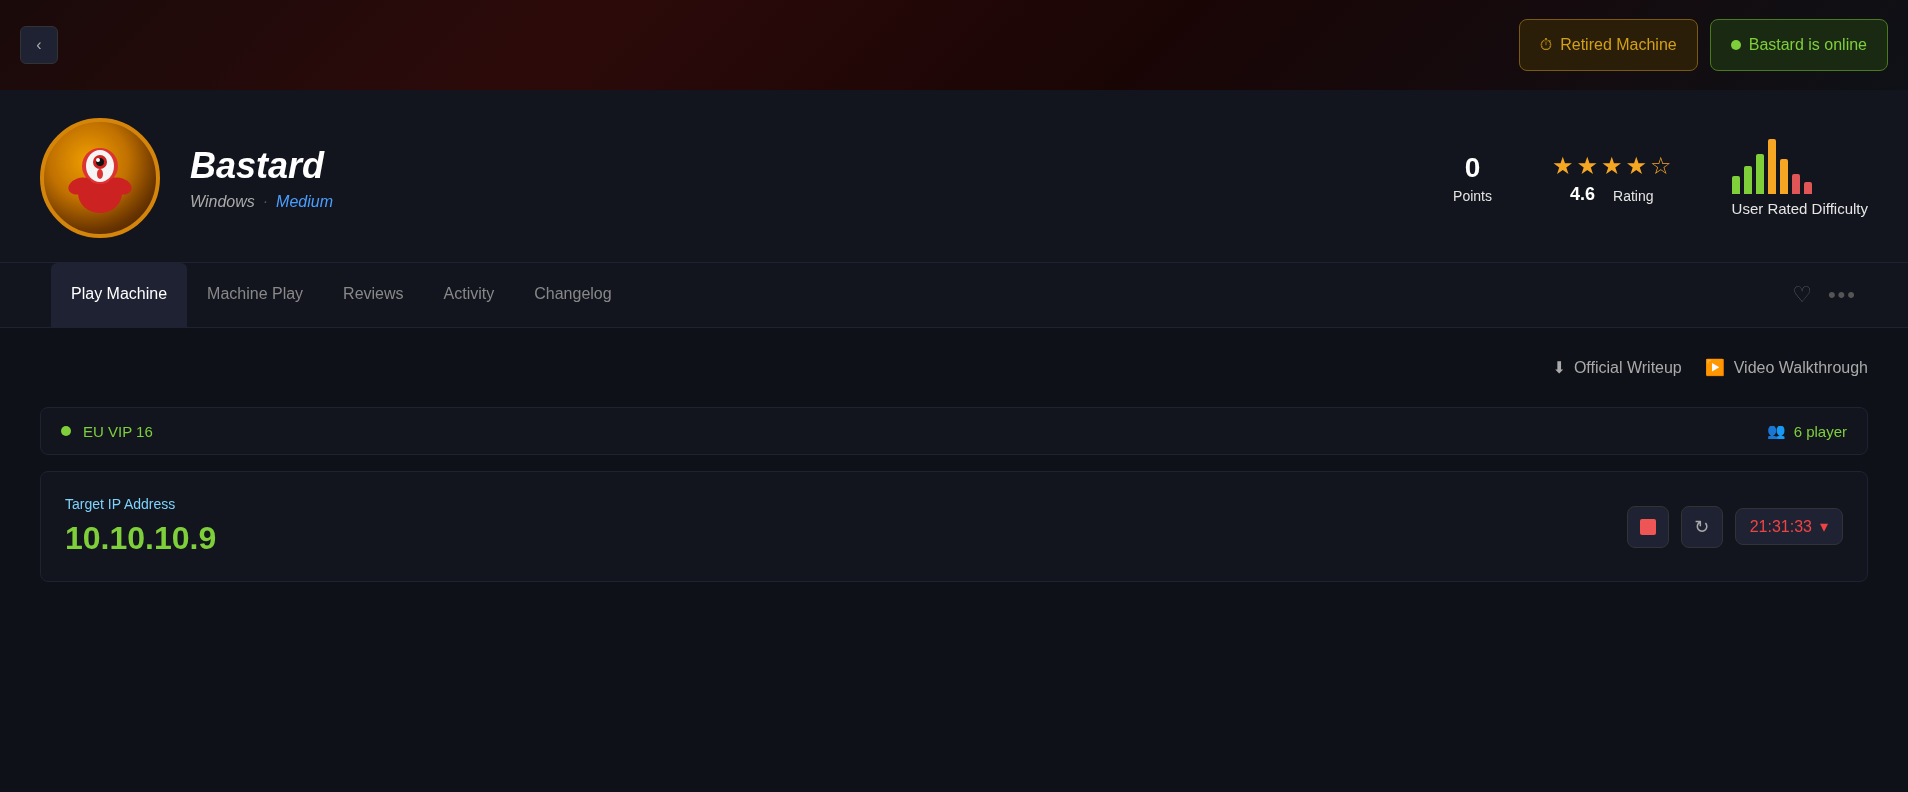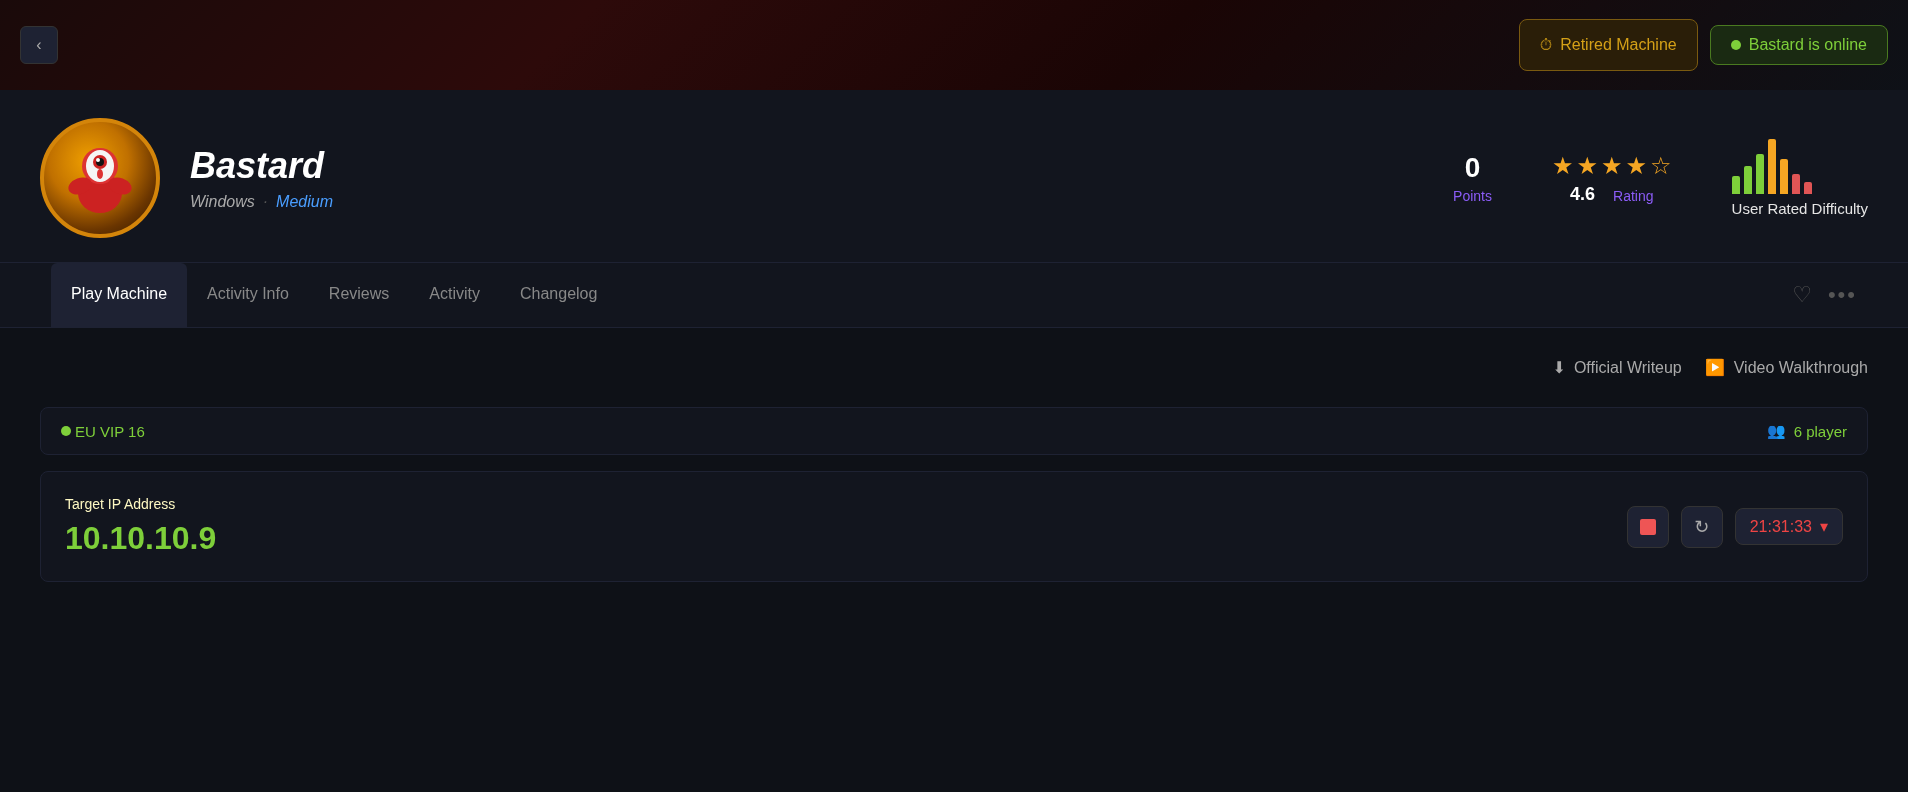--- a/index.html
+++ b/index.html
@@ -61,21 +61,21 @@
       background: #1a2a12;
       border: 1px solid #4a7a20;
       border-radius: 8px;
       padding: 8px 20px;
       color: #7ecf3a;
       font-size: 16px;
       display: flex;
       align-items: center;
       gap: 8px;
       cursor: pointer;
-      height: 40px;
+      height: 52px;
     }
     .dot-green {
       width: 10px;
       height: 10px;
       background: #7ecf3a;
       border-radius: 50%;
       display: inline-block;
     }
 
     
@@ -138,21 +138,21 @@
     .stat-block {
       text-align: center;
     }
     .stat-value {
       font-size: 28px;
       font-weight: bold;
       color: #fff;
     }
     .stat-label {
       font-size: 14px;
-      color: #8b5cf6;
+      color: #e5e5e5;
       margin-top: 4px;
     }
     .stars-row {
       display: flex;
       gap: 3px;
       margin-bottom: 4px;
     }
     .star {
       font-size: 24px;
       color: #f5a623;
@@ -253,21 +253,21 @@
       justify-content: space-between;
       background: #12151e;
       border: 1px solid #1e2233;
       border-radius: 8px;
       padding: 14px 20px;
       margin-bottom: 16px;
     }
     .vip-badge {
       display: flex;
       align-items: center;
-      gap: 4px;
+      gap: 12px;
       font-size: 15px;
       color: #7ecf3a;
     }
     .vip-dot {
       width: 10px;
       height: 10px;
       background: #7ecf3a;
       border-radius: 50%;
     }
     .players-info {
@@ -283,21 +283,21 @@
       background: #12151e;
       border: 1px solid #1e2233;
       border-radius: 8px;
       padding: 24px 24px;
       display: flex;
       align-items: center;
       justify-content: space-between;
     }
     .target-label {
       font-size: 14px;
-      color: #fef9c3;
+      color: #7dd3fc;
       margin-bottom: 8px;
     }
     .target-ip {
       font-size: 32px;
       font-weight: bold;
       color: #7ecf3a;
     }
     .target-controls {
       display: flex;
       align-items: center;
@@ -433,21 +433,21 @@
       <div class="diff-label">User Rated Difficulty</div>
     </div>
   </div>
 </div>
 
 <div class="nav-tabs">
   <div class="nav-tab active">
     <span>Play Machine</span>
   </div>
   <div class="nav-tab">
-    <span>Activity Info</span>
+    <span>Machine Play</span>
   </div>
   <div class="nav-tab">
     <span>Reviews</span>
   </div>
   <div class="nav-tab">
     <span>Activity</span>
   </div>
   <div class="nav-tab">
     <span>Changelog</span>
   </div>

